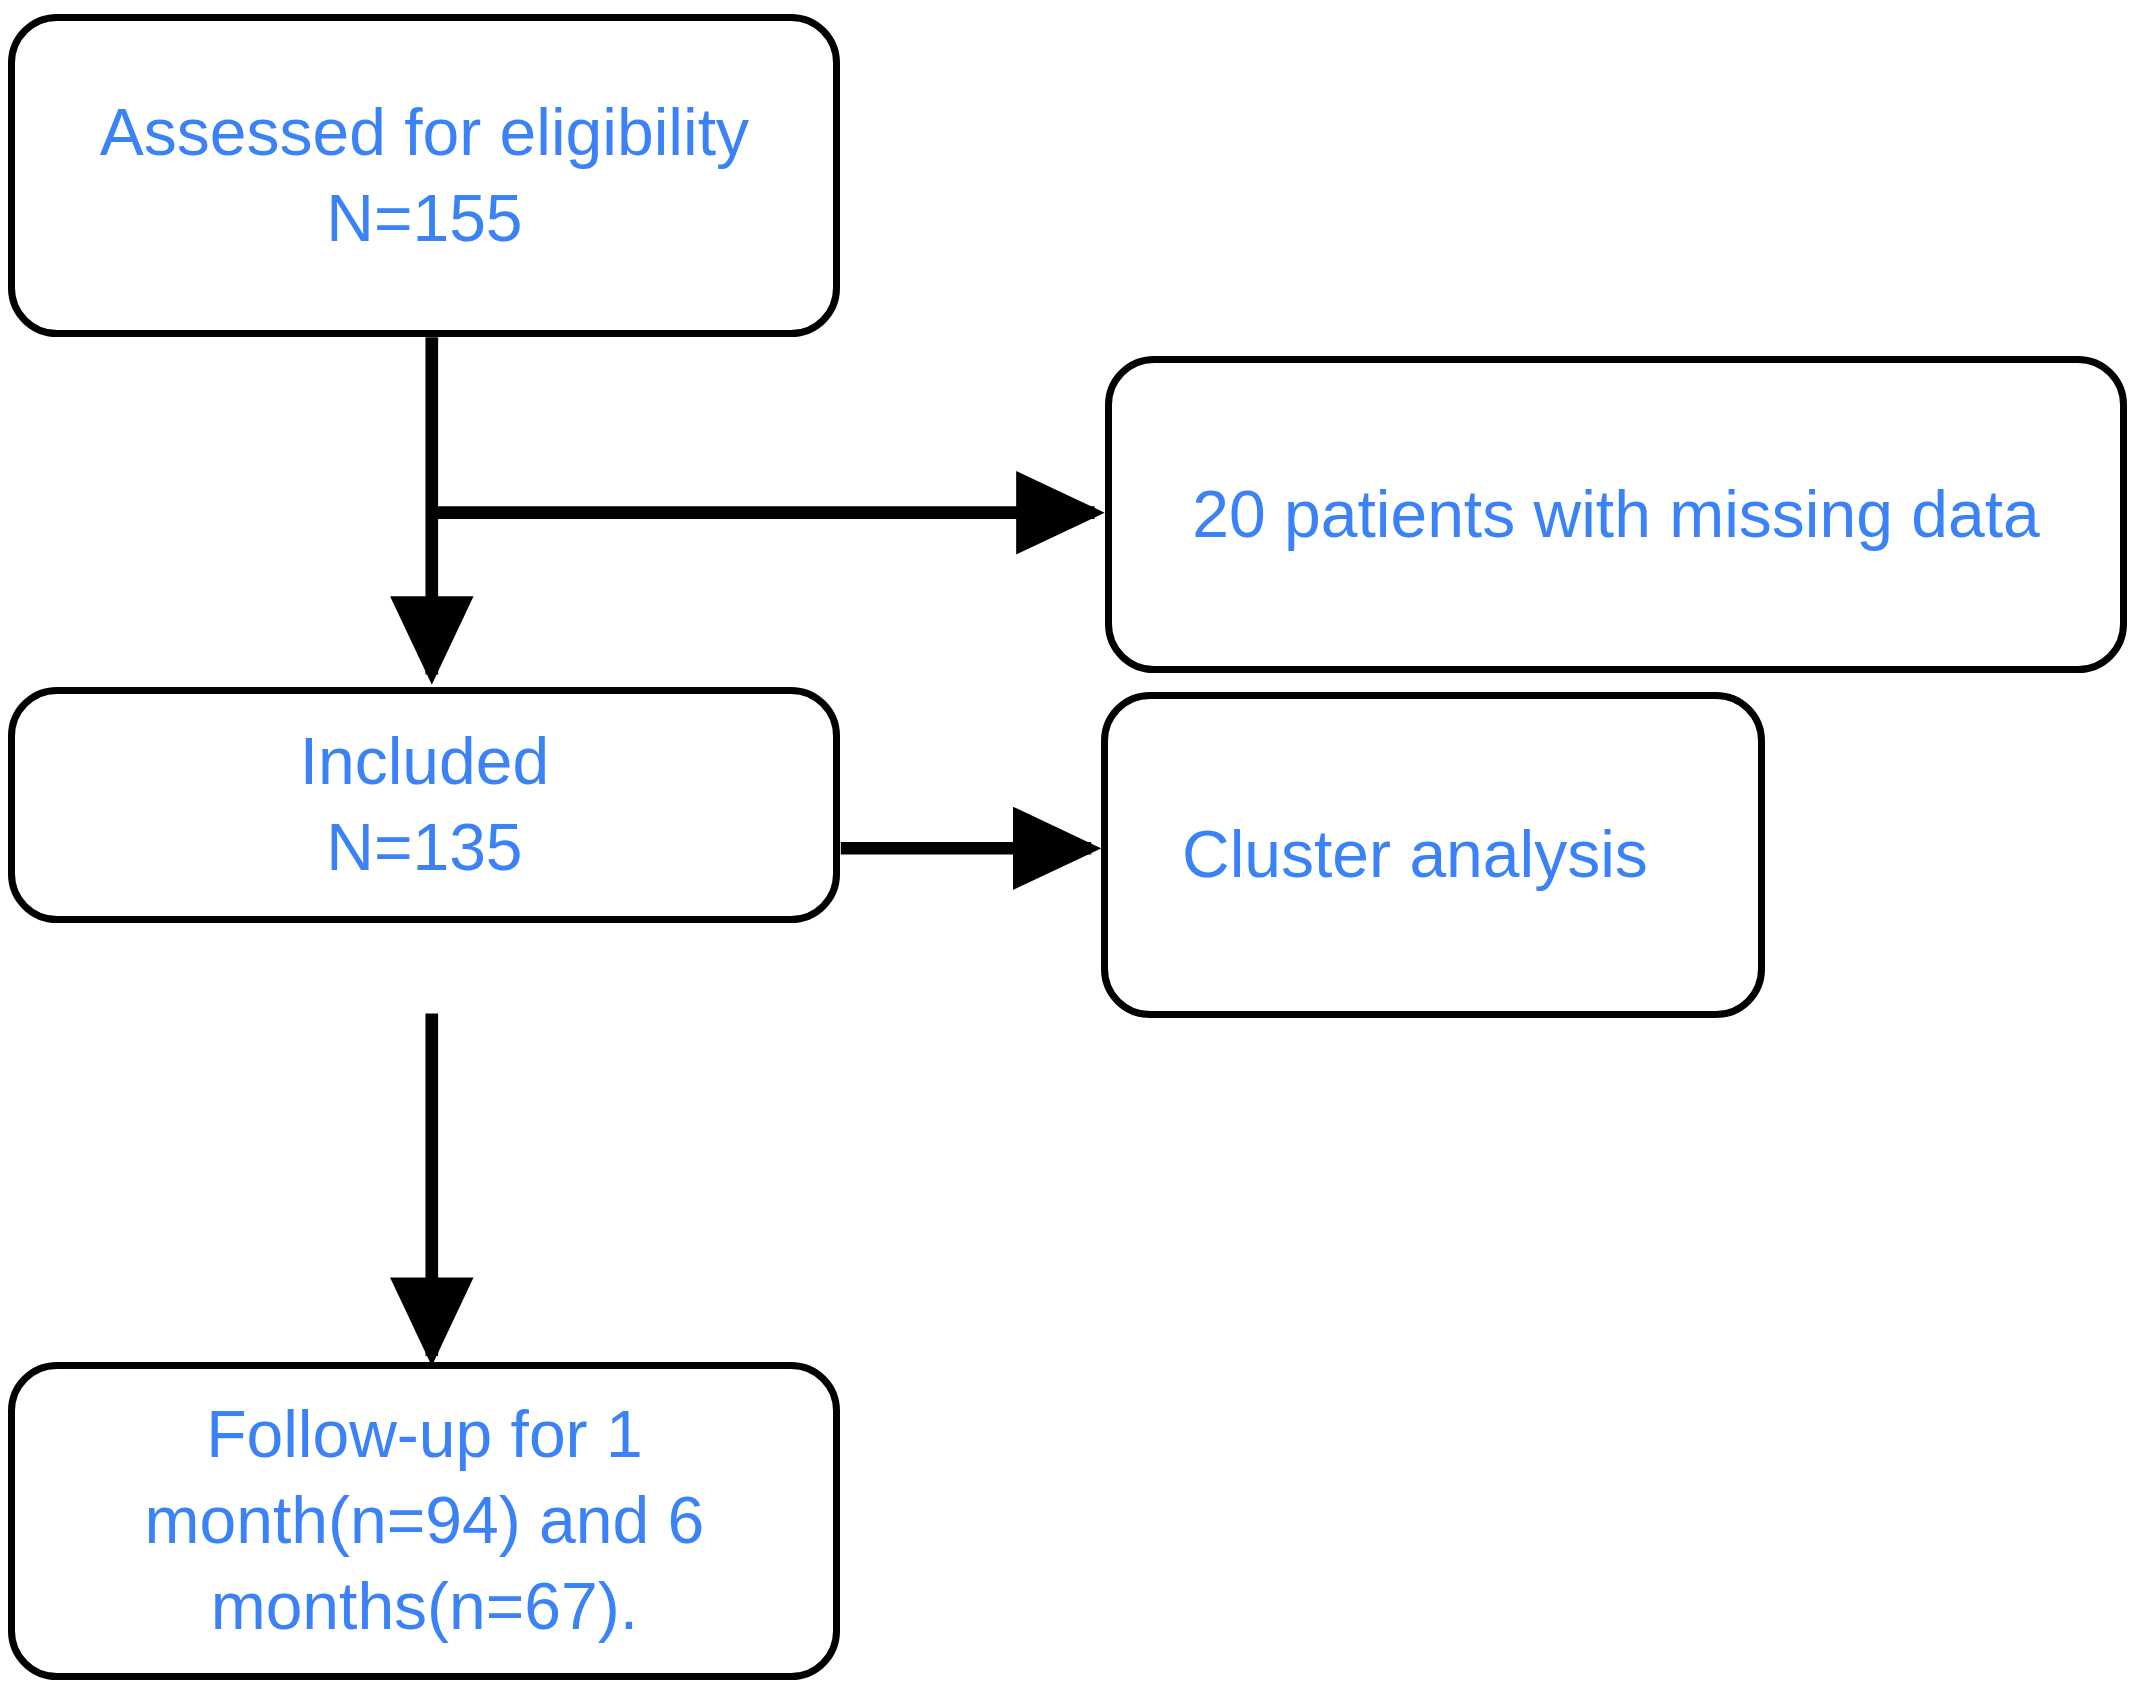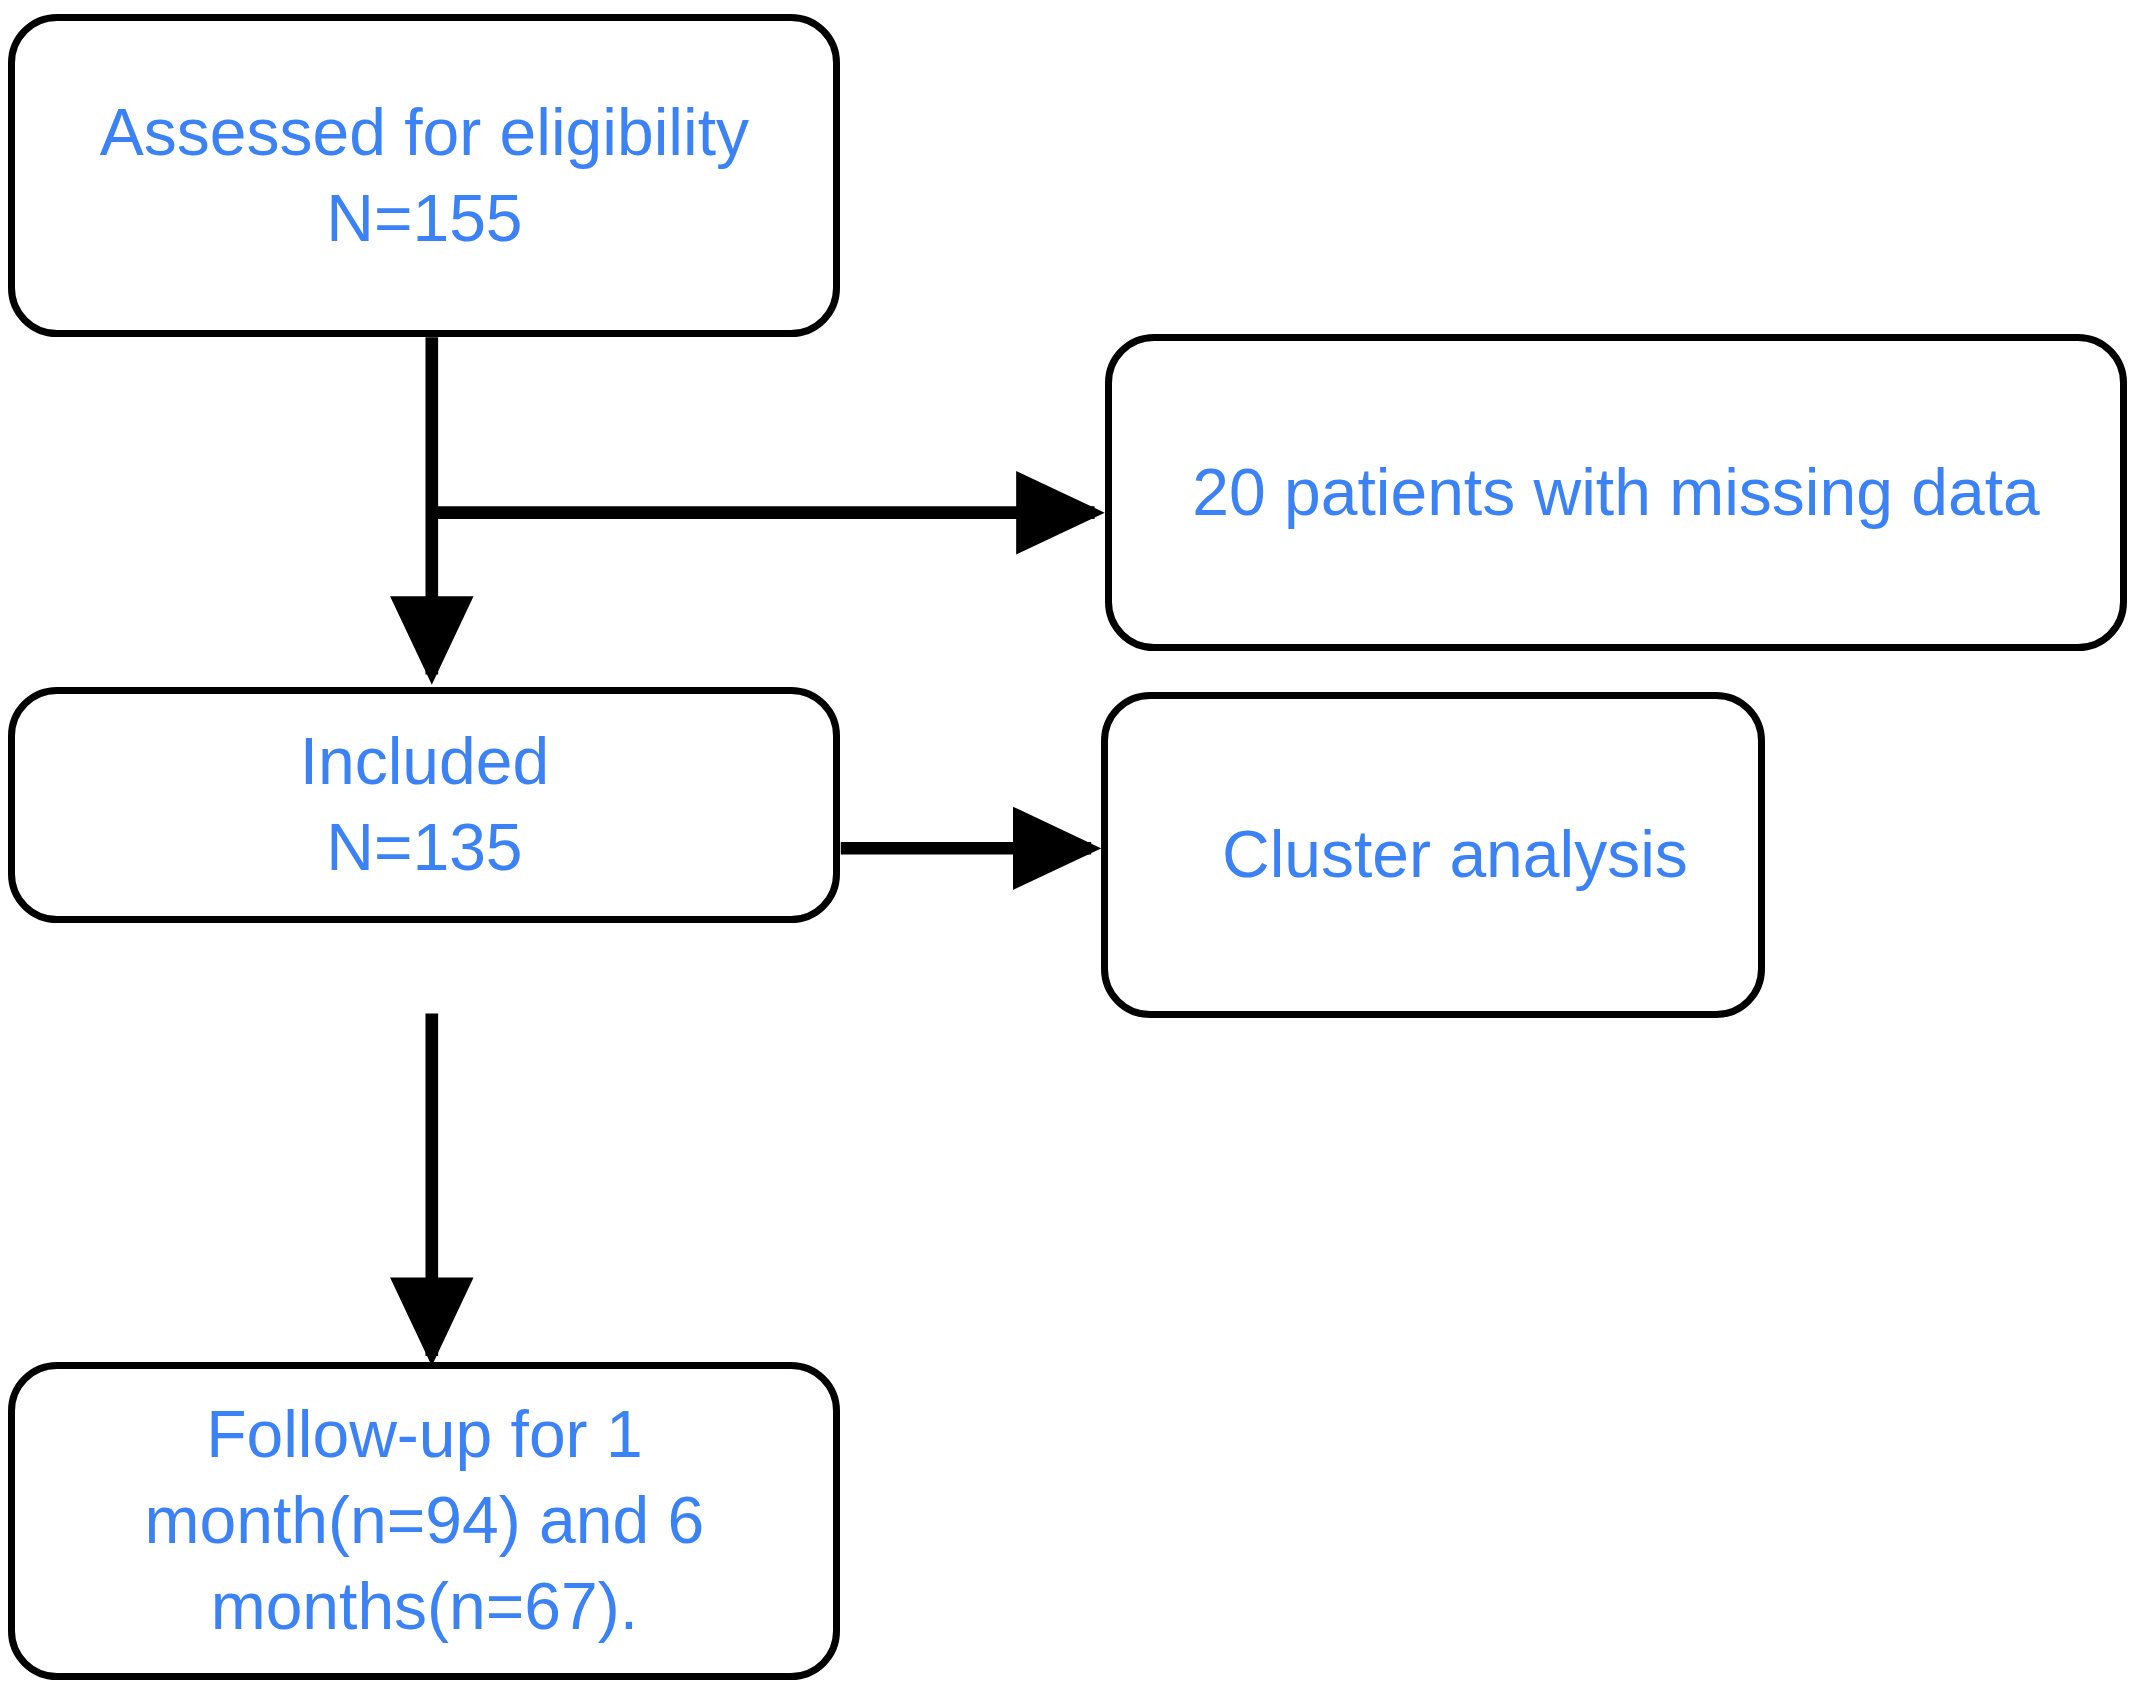--- a/index.html
+++ b/index.html
@@ -37,37 +37,37 @@
     padding: 0 11.8px;
   }
 
   
   #node-assessed {
     left: 8.4px;  top: 14.3px;
     width: 832px; height: 323px;
     font-size: 66px;
   }
   #node-missing {
-    left: 1105px; top: 334px;
+    left: 1105px; top: 356px;
     width: 1022px; height: 317px;
     font-size: 66px;
   }
   #node-missing .label { padding: 0 66px; }
   #node-included {
     left: 8.4px; top: 687px;
     width: 832px; height: 236px;
     font-size: 66px;
   }
   #node-cluster {
     left: 1101px; top: 692px;
     width: 664px; height: 326px;
     font-size: 66px;
     justify-content: flex-start;
   }
-  #node-cluster .label { padding-left: 114px; text-align: left; }
+  #node-cluster .label { padding-left: 74px; text-align: left; }
   #node-followup {
     left: 8.4px; top: 1362px;
     width: 832px; height: 318px;
     font-size: 66px;
   }
 
   
   #connectors {
     position: absolute;
     left: 0; top: 0;

